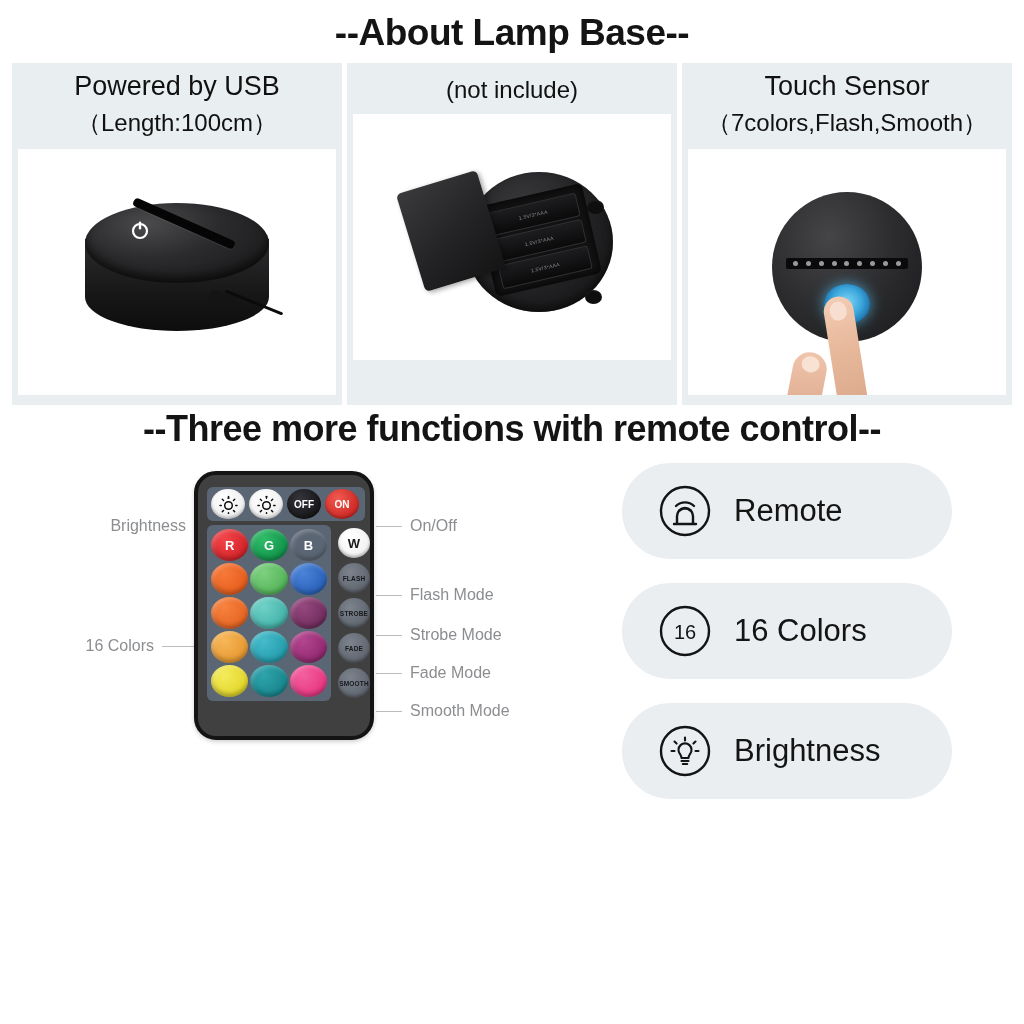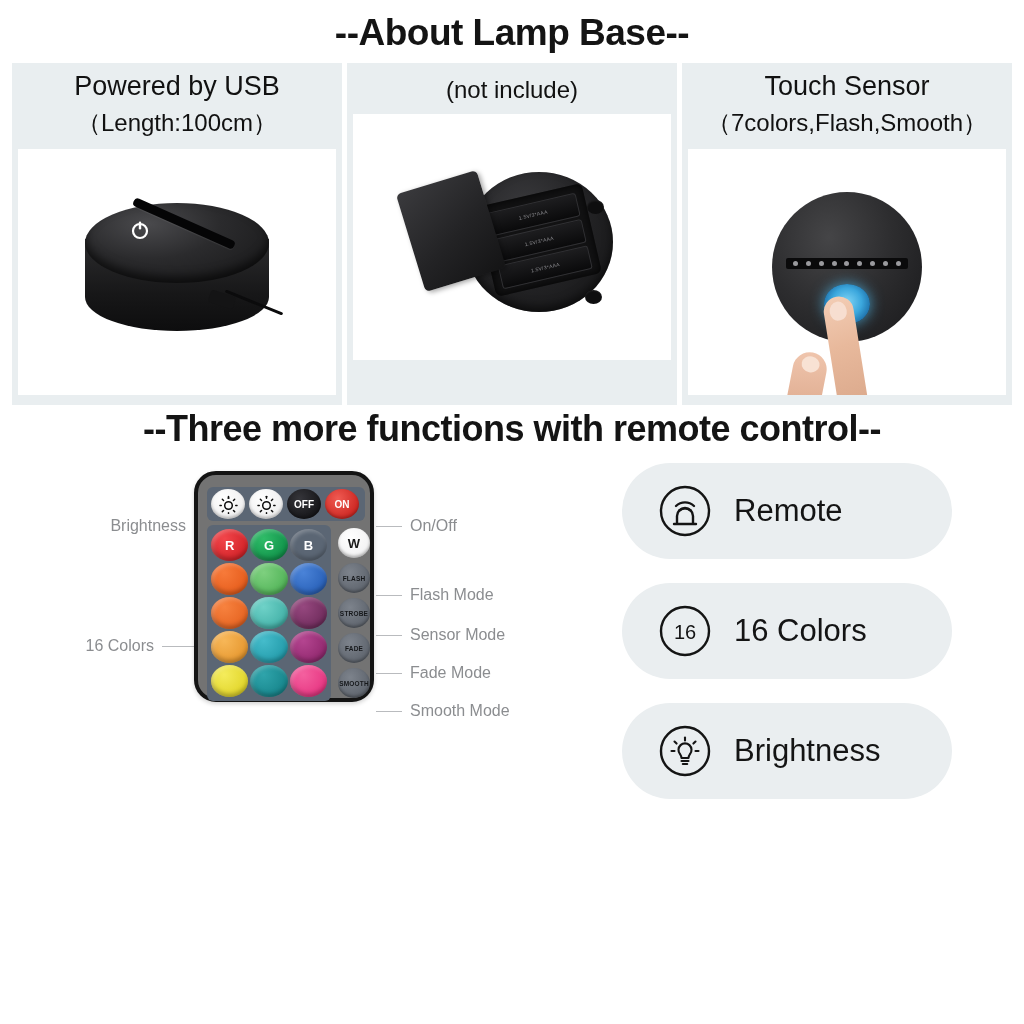--- a/index.html
+++ b/index.html
@@ -193,22 +193,22 @@
   
   .lower{
     position:relative;
     width:1024px;height:470px;
     margin-top:8px;
   }
 
   
   .remote{
     position:absolute;left:194px;top:16px;
-    width:180px;height:231px;
-    background:#737373;
+    width:180px;height:269px;
+    background:#404040;
     border:4px solid #141414;
     border-radius:22px;
     box-sizing:border-box;
     box-shadow:0 2px 4px rgba(0,0,0,.18);
   }
   .pad-top{
     position:absolute;left:9px;top:12px;width:158px;height:34px;
     background:#5b6674;border-radius:6px;
     display:flex;align-items:center;gap:4px;padding:0 4px;
     box-sizing:border-box;
@@ -388,21 +388,21 @@
   <div class="callout right" style="left:376px;top:62px;">
     <span class="line" style="width:26px;"></span>
     <span>On/Off</span>
   </div>
   <div class="callout right" style="left:376px;top:131px;">
     <span class="line" style="width:26px;"></span>
     <span>Flash Mode</span>
   </div>
   <div class="callout right" style="left:376px;top:171px;">
     <span class="line" style="width:26px;"></span>
-    <span>Sensor Mode</span>
+    <span>Strobe Mode</span>
   </div>
   <div class="callout right" style="left:376px;top:209px;">
     <span class="line" style="width:26px;"></span>
     <span>Fade Mode</span>
   </div>
   <div class="callout right" style="left:376px;top:247px;">
     <span class="line" style="width:26px;"></span>
     <span>Smooth Mode</span>
   </div>
 

